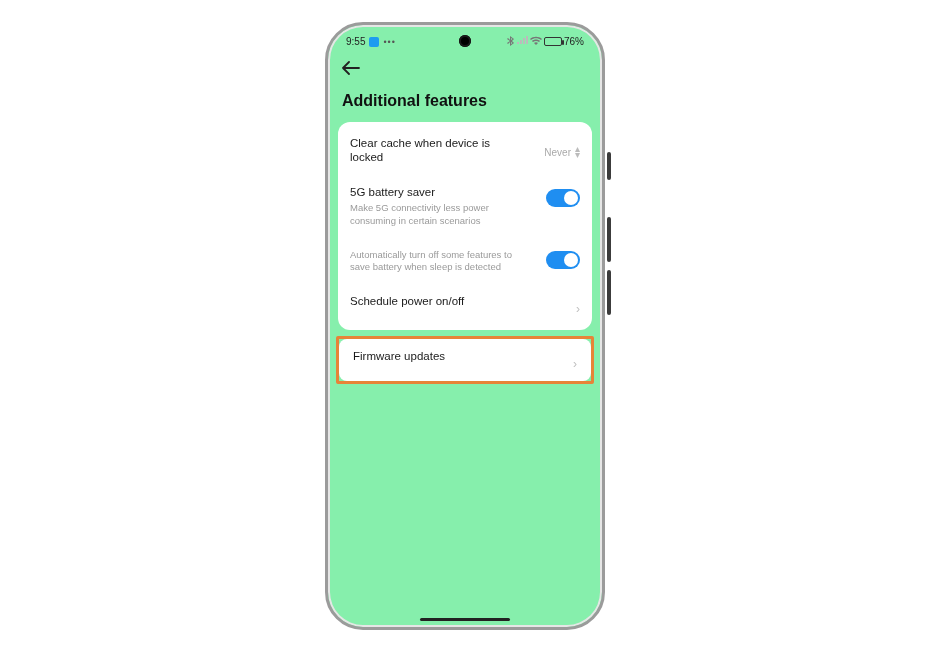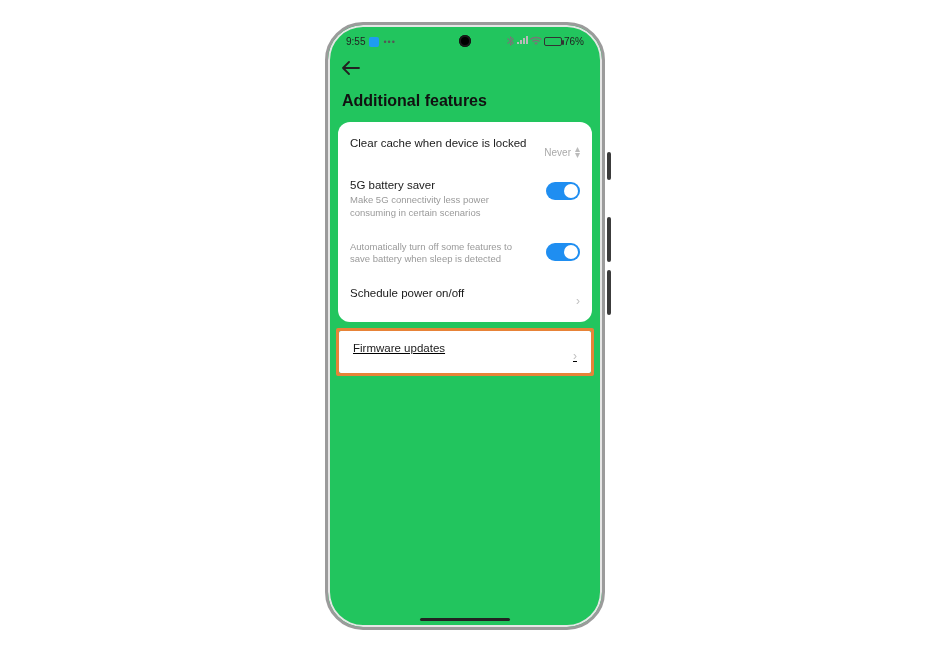--- a/index.html
+++ b/index.html
@@ -14,21 +14,21 @@
     font-family: -apple-system, "Helvetica Neue", Arial, sans-serif;
     position: relative;
   }
 
   
   .phone-frame {
     width: 280px;
     height: 608px;
     border: 3px solid #9b9b9b;
     border-radius: 38px;
-    background: #22c55e;
+    background: #86efac;
     position: relative;
     box-shadow: inset 0 0 0 2px #e6e6e6;
     overflow: hidden;
   }
   
   .side-btn { position: absolute; right: -6px; width: 4px; background: #3c3c3c; border-radius: 2px; }
   .side-btn.b1 { top: 130px; height: 28px; }
   .side-btn.b2 { top: 195px; height: 45px; }
   .side-btn.b3 { top: 248px; height: 45px; }
   .phone-wrap { position: relative; }
@@ -90,21 +90,21 @@
   .card {
     background: #ffffff;
     border-radius: 12px;
     padding: 4px 0;
   }
 
   .row {
     display: flex;
     align-items: flex-start;
     justify-content: space-between;
-    gap: 14px;
+    gap: 22px;
     padding: 10px 12px;
     position: relative;
   }
   .row + .row::before {
     content: "";
     position: absolute;
     top: 0; left: 12px; right: 12px;
     height: 0;
   }
   .row-main { flex: 1; min-width: 0; }
@@ -244,21 +244,21 @@
             <div class="row-title">Schedule power on/off</div>
           </div>
           <div class="row-action">
             <span class="chevron">›</span>
           </div>
         </div>
 
       </div>
 
       <div class="highlight">
-        <div class="row" style="background:#fff; border-radius:2px;text-decoration:underline;">
+        <div class="row" style="background:#fff; border-radius:8px;">
           <div class="row-main">
             <div class="row-title">Firmware updates</div>
           </div>
           <div class="row-action">
             <span class="chevron">›</span>
           </div>
         </div>
       </div>
 
     </div>

